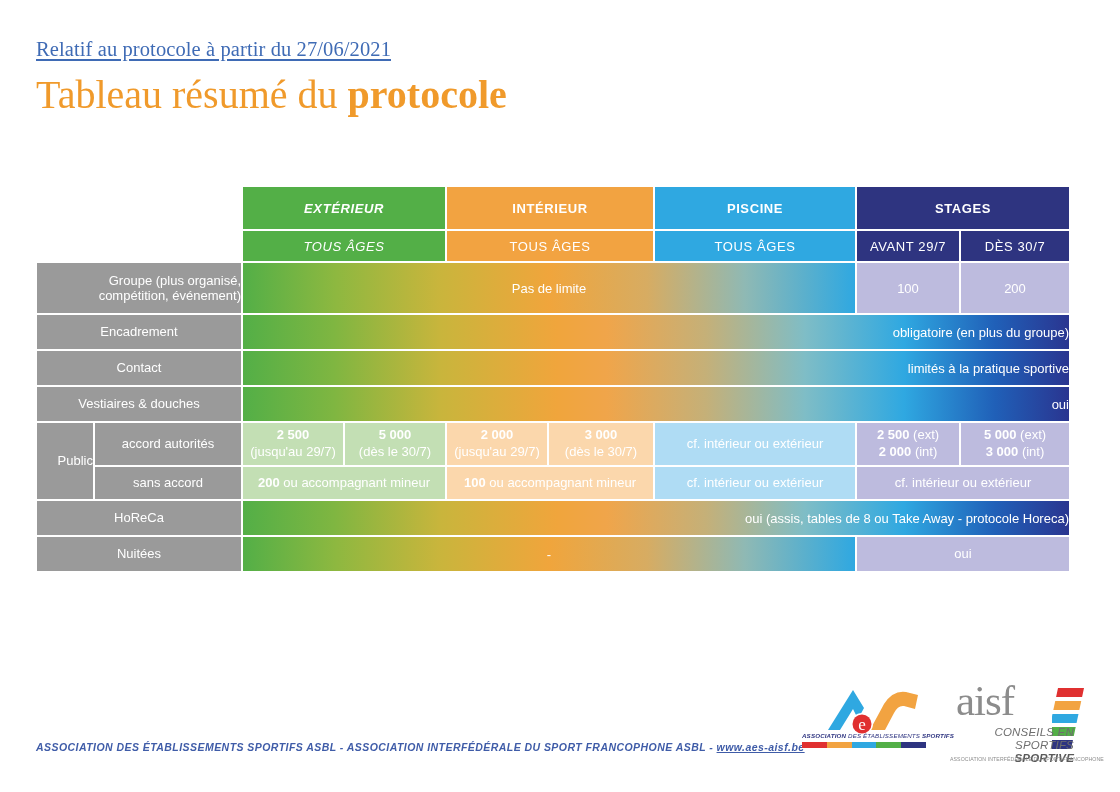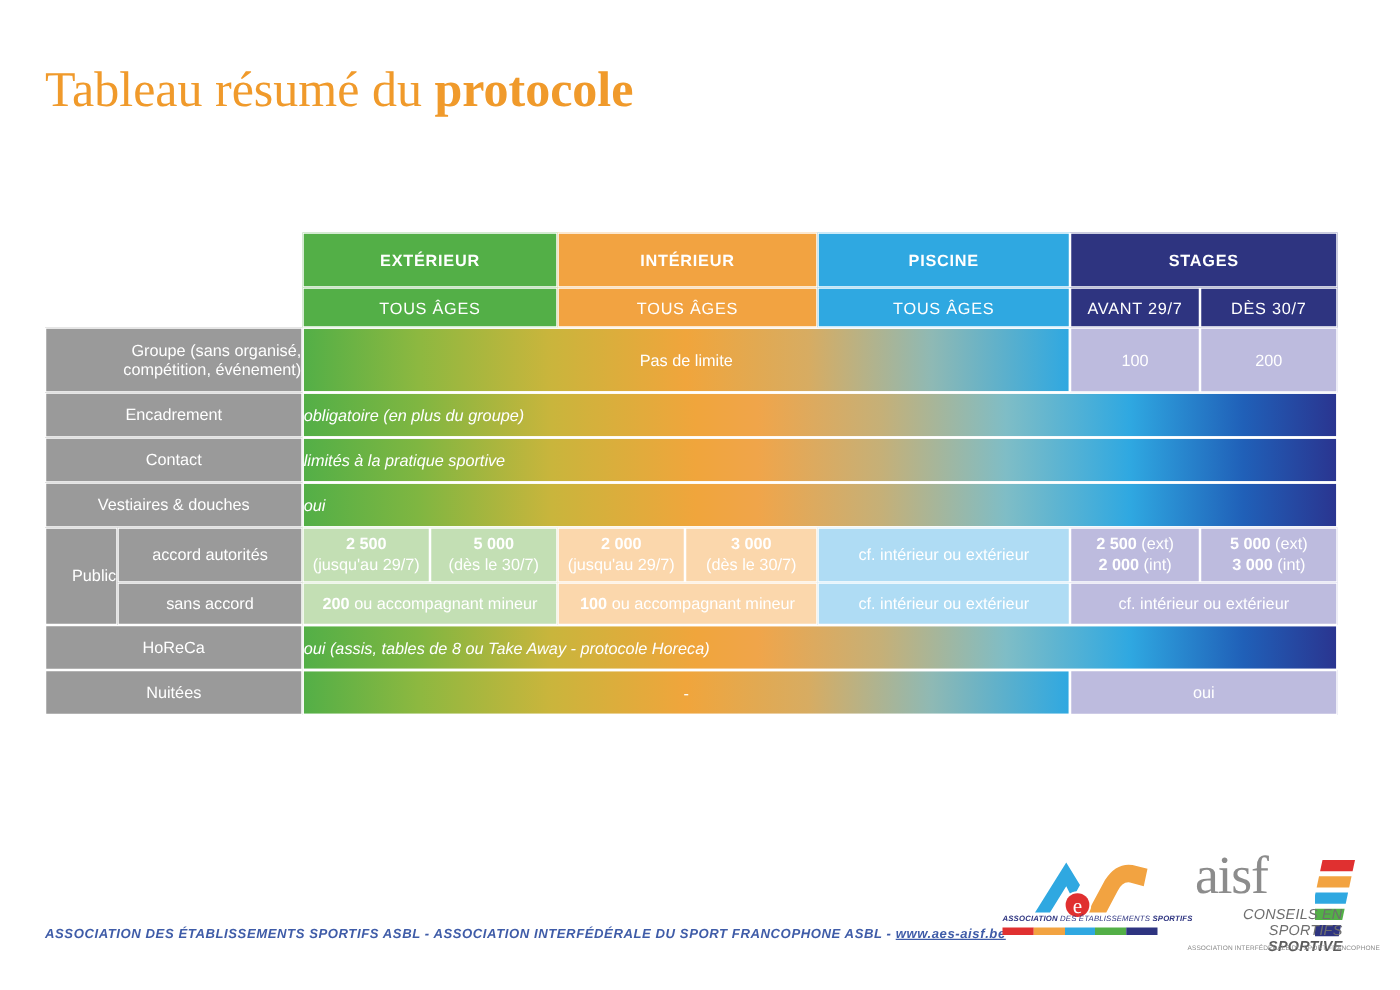--- a/index.html
+++ b/index.html
@@ -67,33 +67,32 @@
     font-weight:bold;
     letter-spacing:.6px;
     height:42px;
   }
   .h2cell{
     text-align:center;
     font-size:13.5px;
     letter-spacing:.6px;
     height:30px;
   }
-  .c-green{background:#53AF47;}
+  .c-green{background:#53AF47;font-style:italic;}
   .c-orange{background:#F2A341;}
   .c-blue{background:#2FA8E1;}
   .c-navy{background:#2E3480;}
 
   
   .grad-full{
     background:linear-gradient(to right,#53AF47 0%,#7FB641 11%,#C9B53C 24%,#F0A53C 38%,#F0A54A 44%,#C5B078 56%,#7FBDC6 68%,#2FA8E1 80%,#2060B8 91%,#2A3590 100%);
-    text-align:left;
+    text-align:right;
     color:#1A1A1A;
     font-size:14px;
     height:34px;
-    font-style:italic;
   }
   .grad-left{
     background:linear-gradient(to right,#53AF47 0%,#8DB840 15%,#C9B53C 32%,#F0A53C 50%,#D7AC62 66%,#8FB9B4 82%,#2FA8E1 100%);
     text-align:center;
     color:#1A1A1A;
     font-size:14px;
     height:34px;
     margin-top:44px;
   }
 
@@ -151,20 +150,21 @@
     position:absolute;left:2px;top:84px;width:148px;
     font-size:5.2px;color:#8C8C8C;letter-spacing:.1px;
     text-align:center;white-space:nowrap;
   }
   .aisf-strokes{position:absolute;left:104px;top:16px;width:40px;height:66px;}
 </style>
 </head>
 <body>
 
 <div id="header">
+  <div class="subtitle">Relatif au protocole à partir du 27/06/2021</div>
   <div class="title-line l1"><span>Tableau résumé du </span><span class="bold">protocole</span></div>
 </div>
 
 <table id="table">
   <colgroup>
     <col style="width:58px">
     <col style="width:148px">
     <col style="width:102px">
     <col style="width:102px">
     <col style="width:102px">
@@ -187,21 +187,21 @@
     <td colspan="2" style="background:#ffffff;border-color:#ffffff"></td>
     <td colspan="2" class="h2cell c-green">TOUS ÂGES</td>
     <td colspan="2" class="h2cell c-orange">TOUS ÂGES</td>
     <td class="h2cell c-blue">TOUS ÂGES</td>
     <td class="h2cell c-navy">AVANT 29/7</td>
     <td class="h2cell c-navy">DÈS 30/7</td>
   </tr>
 
   <tr>
     <td colspan="2" class="lbl two" style="height:50px">
-      <div>Groupe (sans organisé,</div>
+      <div>Groupe (plus organisé,</div>
       <div>compétition, événement)</div>
     </td>
     <td colspan="5" class="grad-left" style="height:50px">Pas de limite</td>
     <td class="lavender">100</td>
     <td class="lavender">200</td>
   </tr>
 
   <tr>
     <td colspan="2" class="lbl">Encadrement</td>
     <td colspan="7" class="grad-full">obligatoire  (en plus du groupe)</td>

